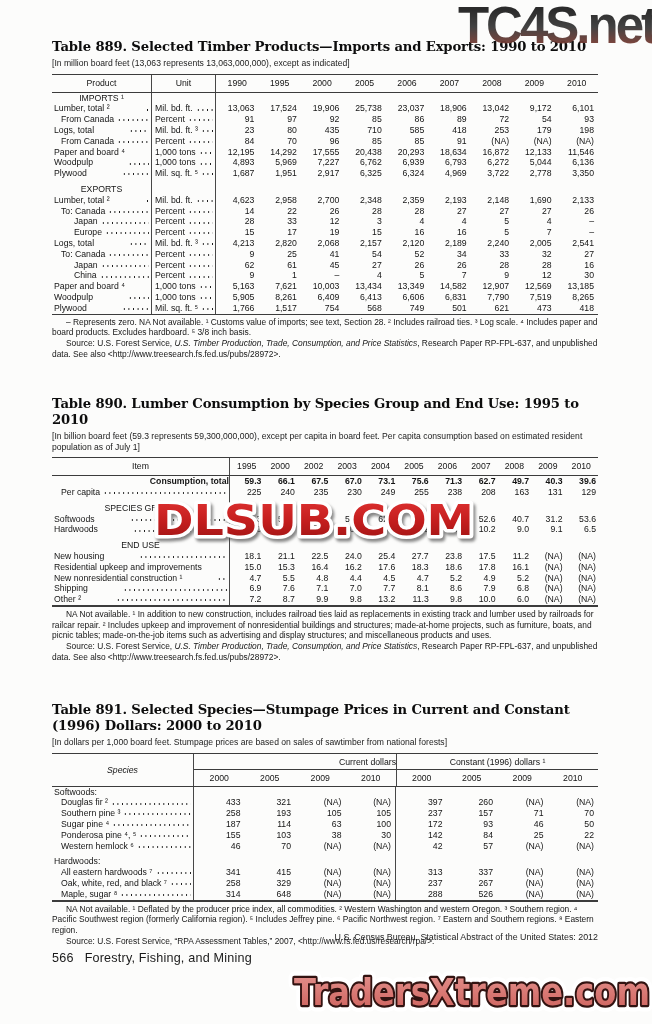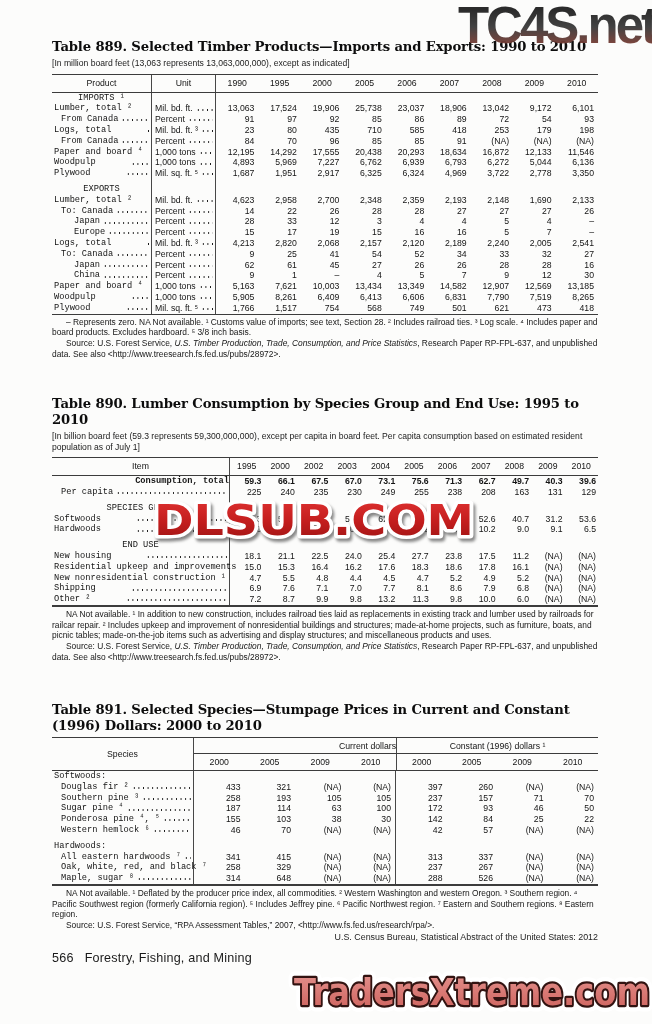--- a/index.html
+++ b/index.html
@@ -18,21 +18,21 @@
   }
   .tbl-sub { font-size:8.6px; line-height:10.6px; color:#1b1b1b; margin-bottom:5px; }
 
   
   .ttable { border-top:1.6px solid #3c3c3c; }
   .thead  { border-bottom:1px solid #3c3c3c; }
   .trow, .hrow { display:grid; align-items:end; }
   .c { font-size:8.7px; line-height:10.8px; height:10.8px; overflow:visible; white-space:nowrap; }
   .hrow .c { height:17px; line-height:17px; text-align:center; }
   .trow.spacer .c { height:5px; }
-  .c.lab { display:flex; align-items:flex-end;font-family:Liberation Mono, monospace; }
+  .c.lab { display:flex; align-items:flex-end; }
   .c.unit { display:flex; align-items:flex-end; padding-left:3px;justify-content:center; }
   .c.num { text-align:right; padding-right:4px; }
   .lt { white-space:nowrap; }
   .leader {
     flex:1 1 auto; height:10.8px; margin:0 2px 0 3px;
     background-image:radial-gradient(circle, #1a1a1a 0.75px, rgba(0,0,0,0) 0.85px);
     background-size:4.6px 4px; background-repeat:repeat-x;
     background-position:0 calc(100% - 2.5px);
   }
   .sec { justify-content:center !important; }
@@ -50,21 +50,21 @@
   .t890 .c.num { padding-right:2px; }
 
   .t891 .trow { grid-template-columns:142px repeat(8,1fr); }
   .t891 .trow > :nth-child(1), .t891 .trow > :nth-child(5) { border-right:1px solid #474747; }
   .t891 { border-bottom:2.3px solid #3c3c3c; }
   .h891 {
     display:grid; grid-template-columns:142px repeat(8,1fr);
     grid-template-rows:16px 16px; border-bottom:1px solid #3c3c3c;
   }
   .h891 .c { height:16px; line-height:16px; text-align:center; }
-  .h891 .species { grid-row:1 / 3; display:flex; align-items:center; justify-content:center; border-right:1px solid #474747; height:32px; }
+  .h891 .species { grid-row:1 / 3; display:flex; align-items:center; justify-content:center; border-right:1px solid #474747; height:32px;font-style:italic; }
   .h891 .grp { border-bottom:1px solid #3c3c3c; }
   .h891 .g1 { grid-column:2 / 6;text-align:right; }
   .h891 .g2 { grid-column:6 / 10; border-left:1px solid #474747; }
   .h891 .yr.bl { border-left:1px solid #474747; }
 
   .fnote { font-size:8.4px; line-height:10.7px; text-indent:14px; margin-top:2px; color:#161616; }
   .src { font-size:8.4px; line-height:10.7px; text-indent:14px; color:#161616; }
 
   
   #blk889 { top:39px; }
@@ -735,20 +735,21 @@
             <div class="c num">(NA)</div>
           </div>
         </div>
     </div>
     <p class="fnote">NA Not available. ¹ In addition to new construction, includes railroad ties laid as replacements in existing track and lumber used by railroads for railcar repair. ² Includes upkeep and improvement of nonresidential buildings and structures; made-at-home projects, such as furniture, boats, and picnic tables; made-on-the-job items such as advertising and display structures; and miscellaneous products and uses.</p>
     <p class="src"><span>Source: U.S. Forest Service, </span><i>U.S. Timber Production, Trade, Consumption, and Price Statistics</i><span>, Research Paper RP-FPL-637, and unpublished data. See also &lt;http://www.treesearch.fs.fed.us/pubs/28972&gt;.</span></p>
   </div>
 
   <div class="content" id="blk891">
     <h2 class="tbl-title">Table 891. Selected Species—Stumpage Prices in Current and Constant (1996) Dollars: 2000 to 2010</h2>
+    <div class="tbl-sub">[In dollars per 1,000 board feet. Stumpage prices are based on sales of sawtimber from national forests]</div>
     <div class="ttable t891">
       <div class="h891">
         <div class="c species">Species</div>
         <div class="c grp g1">Current dollars</div>
         <div class="c grp g2">Constant (1996) dollars ¹</div>
 
       <div class="c yr" style="grid-area: 2 / 2;">2000</div>
           <div class="c yr" style="grid-area: 2 / 3;">2005</div>
           <div class="c yr" style="grid-area: 2 / 4;">2009</div>
           <div class="c yr" style="grid-area: 2 / 5;">2010</div>

